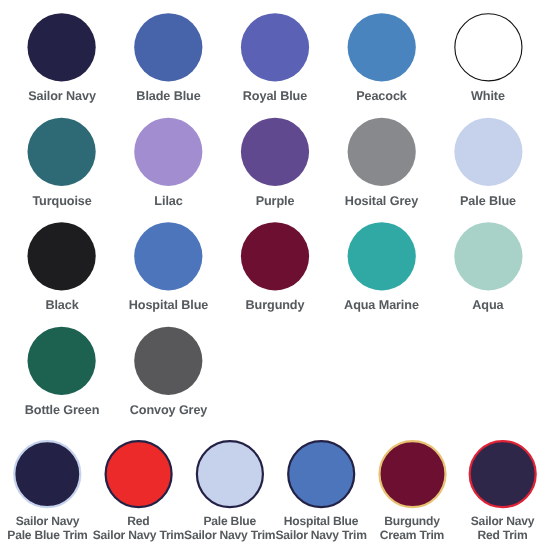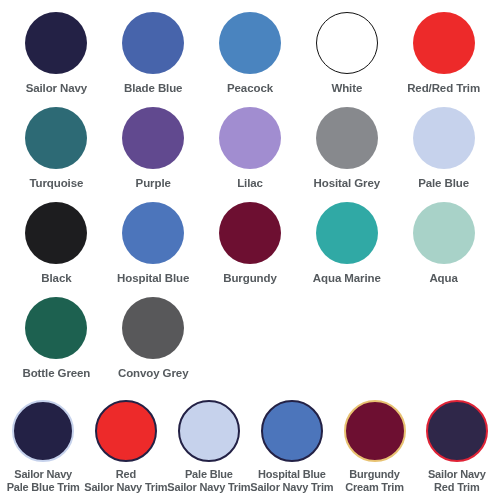--- a/index.html
+++ b/index.html
@@ -103,44 +103,44 @@
   <div class="swatch-grid">
       <div class="swatch-cell">
         <div class="swatch-dot" style="background: rgb(35, 33, 69);"></div>
         <div class="swatch-label">Sailor Navy</div>
       </div>
       <div class="swatch-cell">
         <div class="swatch-dot" style="background: rgb(71, 100, 171);"></div>
         <div class="swatch-label">Blade Blue</div>
       </div>
       <div class="swatch-cell">
+        <div class="swatch-dot" style="background: rgb(91, 97, 181);"></div>
+        <div class="swatch-label">Royal Blue</div>
+      </div>
+      <div class="swatch-cell">
         <div class="swatch-dot" style="background: rgb(74, 132, 191);"></div>
         <div class="swatch-label">Peacock</div>
       </div>
       <div class="swatch-cell">
         <div class="swatch-dot" style="background: rgb(255, 255, 255); border: 1.5px solid rgb(17, 17, 17);"></div>
         <div class="swatch-label">White</div>
       </div>
       <div class="swatch-cell">
-        <div class="swatch-dot" style="background: rgb(237, 42, 42);"></div>
-        <div class="swatch-label">Red/Red Trim</div>
-      </div>
-      <div class="swatch-cell">
         <div class="swatch-dot" style="background: rgb(45, 106, 117);"></div>
         <div class="swatch-label">Turquoise</div>
       </div>
       <div class="swatch-cell">
+        <div class="swatch-dot" style="background: rgb(161, 141, 208);"></div>
+        <div class="swatch-label">Lilac</div>
+      </div>
+      <div class="swatch-cell">
         <div class="swatch-dot" style="background: rgb(97, 73, 143);"></div>
         <div class="swatch-label">Purple</div>
       </div>
       <div class="swatch-cell">
-        <div class="swatch-dot" style="background: rgb(161, 141, 208);"></div>
-        <div class="swatch-label">Lilac</div>
-      </div>
-      <div class="swatch-cell">
         <div class="swatch-dot" style="background: rgb(135, 137, 141);"></div>
         <div class="swatch-label">Hosital Grey</div>
       </div>
       <div class="swatch-cell">
         <div class="swatch-dot" style="background: rgb(198, 210, 236);"></div>
         <div class="swatch-label">Pale Blue</div>
       </div>
       <div class="swatch-cell">
         <div class="swatch-dot" style="background: rgb(29, 29, 31);"></div>
         <div class="swatch-label">Black</div>

